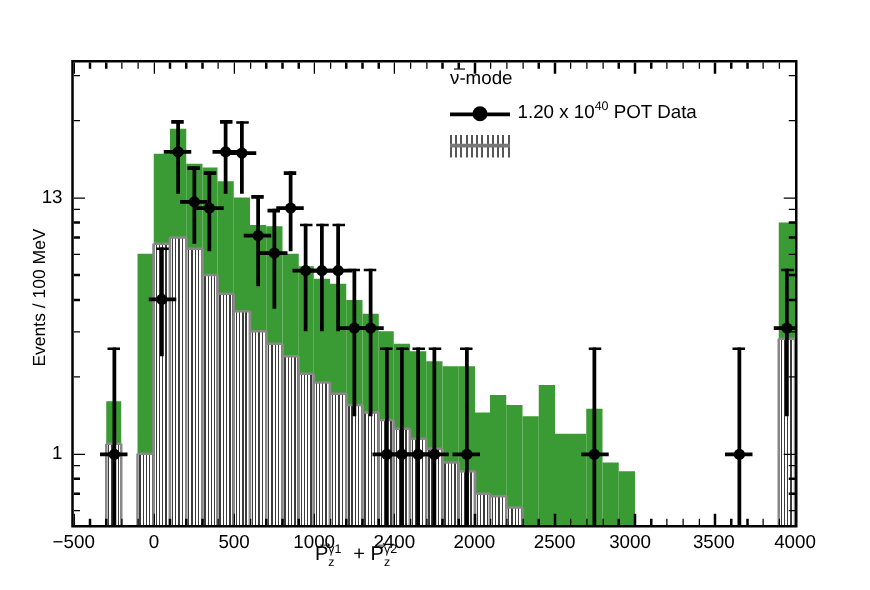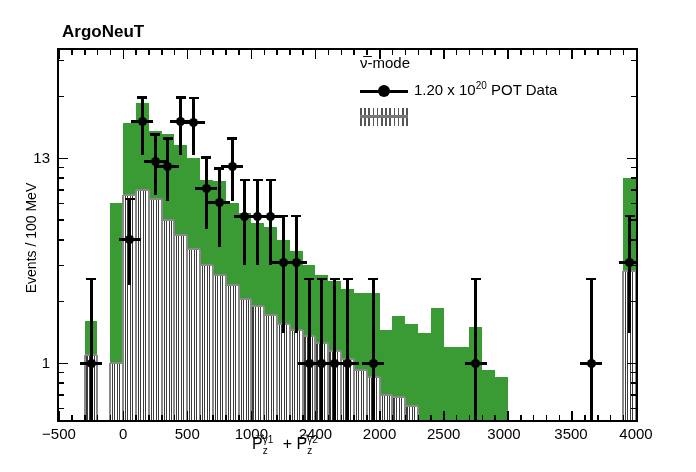--- a/index.html
+++ b/index.html
@@ -47,21 +47,20 @@
   .dp-v{position:absolute;background:#000;width:3px;}
   .dp-h{position:absolute;background:#000;height:3px;}
   .dp-m{position:absolute;background:#000;width:9px;height:9px;border-radius:50%;}
   .dp-cap{position:absolute;background:#000;height:2.5px;}
 </style>
 </head>
 <body>
 
 <div id="root">
 
-  <div class="abs" id="chart-title">ArgoNeuT</div>
 
   <div class="abs" id="plot-frame"></div>
 
   <div id="plot-clip">
       <div class="bar-green" style="left: 25.6444px; top: 271.155px; width: 12.8222px; height: 98.8446px;"></div>
       <div class="bar-green" style="left: 51.2889px; top: 153.479px; width: 12.8222px; height: 216.521px;"></div>
       <div class="bar-green" style="left: 64.1111px; top: 73.0963px; width: 12.8222px; height: 296.904px;"></div>
       <div class="bar-green" style="left: 76.9333px; top: 53.2298px; width: 12.8222px; height: 316.77px;"></div>
       <div class="bar-green" style="left: 89.7556px; top: 80.6245px; width: 12.8222px; height: 289.375px;"></div>
       <div class="bar-green" style="left: 102.578px; top: 83.9594px; width: 12.8222px; height: 286.041px;"></div>
@@ -447,21 +446,21 @@
       <div class="tk" style="left: 631px; top: 371.88px; width: 5px; height: 1.5px;"></div>
     </div>
 
   <div class="abs" id="legend">
     <div class="leg-row">
       <span class="leg-mode">ν̅-mode</span>
     </div>
     <div class="leg-row">
       <span id="leg-marker"></span>
       <span id="leg-marker-dot"></span>
-      <span class="leg-txt"><span>1.20 x 10</span><sup style="font-size:10px;">20</sup><span> POT Data</span></span>
+      <span class="leg-txt"><span>1.20 x 10</span><sup style="font-size:10px;">40</sup><span> POT Data</span></span>
     </div>
     <div class="leg-row">
       <span id="leg-hatch"></span>
       <span id="leg-hatch-bar"></span>
     </div>
   </div>
 
 </div>
 
 </body></html>

